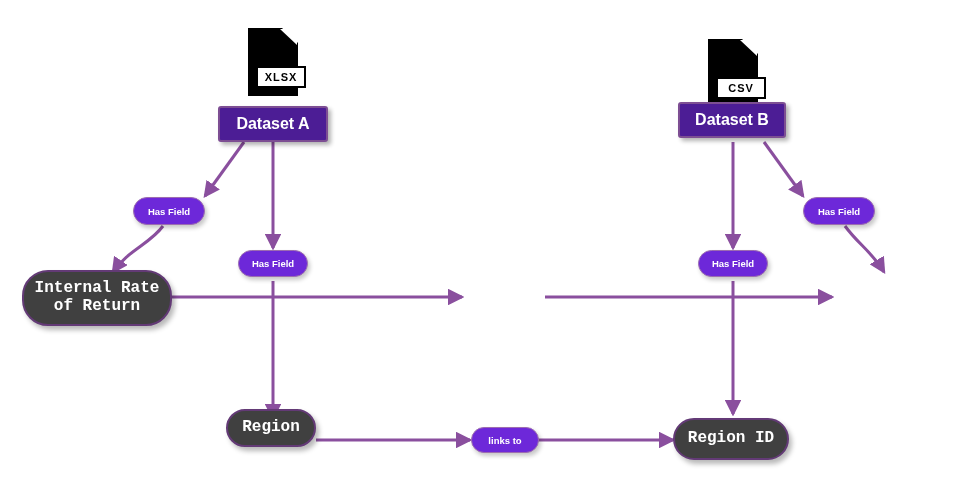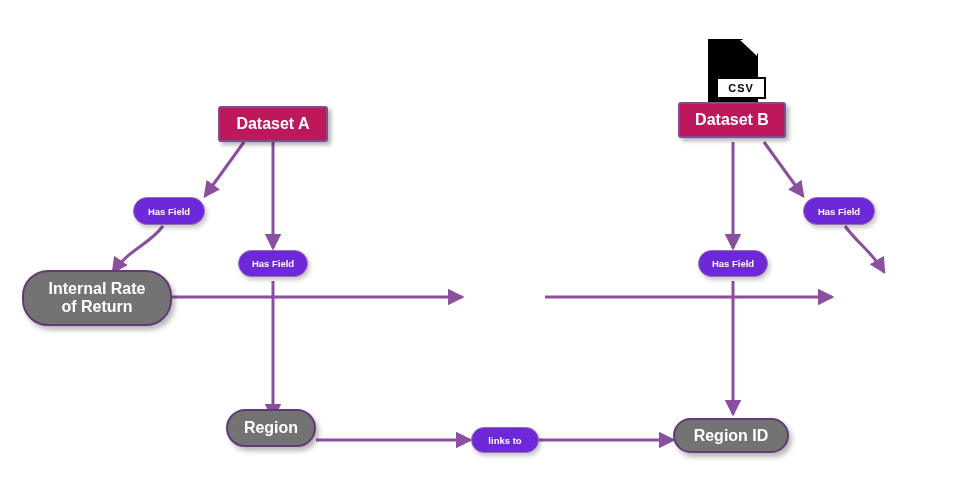--- a/index.html
+++ b/index.html
@@ -69,50 +69,51 @@
     font-size: 11px;
     font-weight: bold;
     letter-spacing: 1px;
     color: #000000;
     font-family: "Liberation Sans", sans-serif;
   }
 
   
   .node-dataset {
     position: absolute;
-    background: #be185d;
+    background: #4c1d95;
     border: 2px solid #7d4e93;
     border-radius: 3px;
     color: #ffffff;
     font-weight: bold;
     font-size: 16px;
     display: flex;
     align-items: center;
     justify-content: center;
     box-shadow: 3px 3px 4px rgba(0,0,0,0.30);
     box-sizing: border-box;
     white-space: nowrap;
   }
 
   
   .node-field {
     position: absolute;
-    background: #737373;
+    background: #404040;
     border: 2px solid #633a76;
     color: #ffffff;
     font-weight: bold;
     font-size: 16px;
     display: flex;
     align-items: center;
     justify-content: center;
     text-align: right;
     line-height: 1.12;
     box-shadow: 3px 4px 5px rgba(0,0,0,0.28);
     box-sizing: border-box;
     padding: 0 10px;
+    font-family: Liberation Mono, monospace;
   }
 
   
   .edge-label {
     position: absolute;
     background: #6d28d9;
     border: 1.5px solid #9c6cb0;
     color: #ffffff;
     font-size: 9.5px;
     font-weight: bold;
@@ -161,20 +162,27 @@
       <path d="M 172 297 L 462 297" marker-end="url(#arrow)"></path>
 
       <path d="M 545 297 L 832 297" marker-end="url(#arrow)"></path>
 
       <path d="M 316 440 L 470 440" marker-end="url(#arrow)"></path>
 
       <path d="M 538 440 L 673 440" marker-end="url(#arrow)"></path>
     </g>
   </svg>
 
+  <div class="file-icon" style="left:248px; top:28px;">
+    <div class="sheet"></div>
+    <div class="fold"></div>
+    <div class="ext-box">
+      <div class="ext-inner">XLSX</div>
+    </div>
+  </div>
 
   <div class="file-icon" style="left:708px; top:39px;">
     <div class="sheet"></div>
     <div class="fold"></div>
     <div class="ext-box">
       <div class="ext-inner">CSV</div>
     </div>
   </div>
 
   <div class="node-dataset" style="left:218px; top:106px; width:110px; height:36px;">
@@ -188,21 +196,21 @@
   <div class="node-field" style="left:22px; top:270px; width:150px; height:56px; border-radius:26px; flex-direction:column;">
     <span>Internal Rate</span>
     <span>of Return</span>
   </div>
 
 
   <div class="node-field" style="left:226px; top:409px; width:90px; height:38px; border-radius:20px;">
     <span>Region</span>
   </div>
 
-  <div class="node-field" style="left:673px; top:418px; width:116px; height:35px; border-radius:22px;">
+  <div class="node-field" style="left:673px; top:418px; width:116px; height:42px; border-radius:22px;">
     <span>Region ID</span>
   </div>
 
   <div class="edge-label" style="left:133px; top:197px; width:72px; height:28px; border-radius:14px;">
     <span>Has Field</span>
   </div>
 
   <div class="edge-label" style="left:238px; top:250px; width:70px; height:27px; border-radius:14px;">
     <span>Has Field</span>
   </div>

